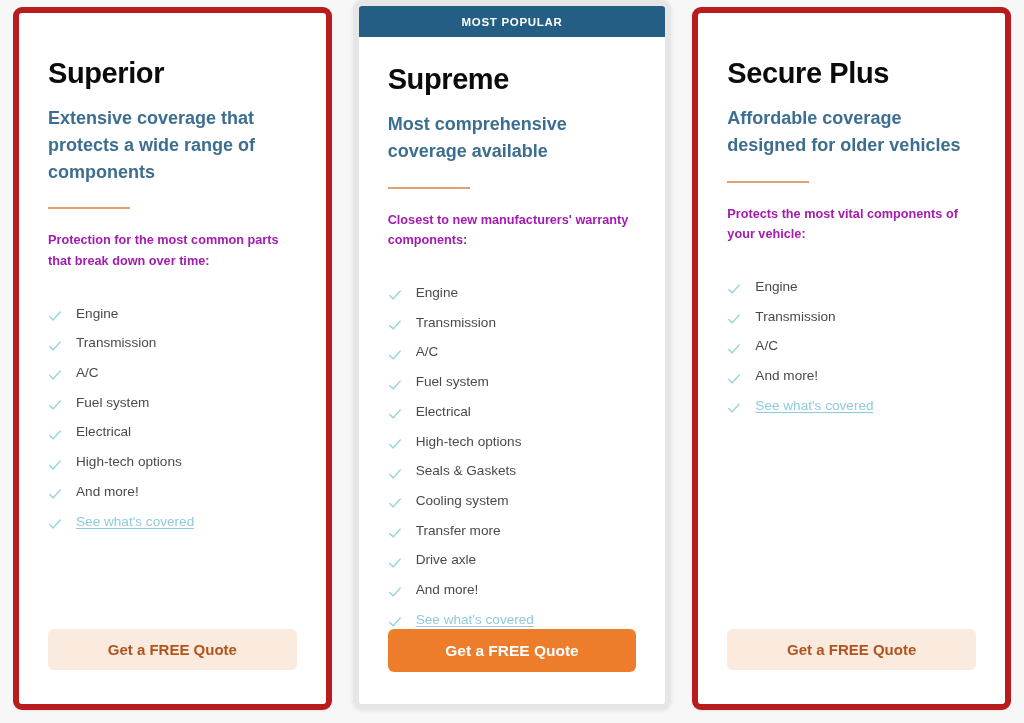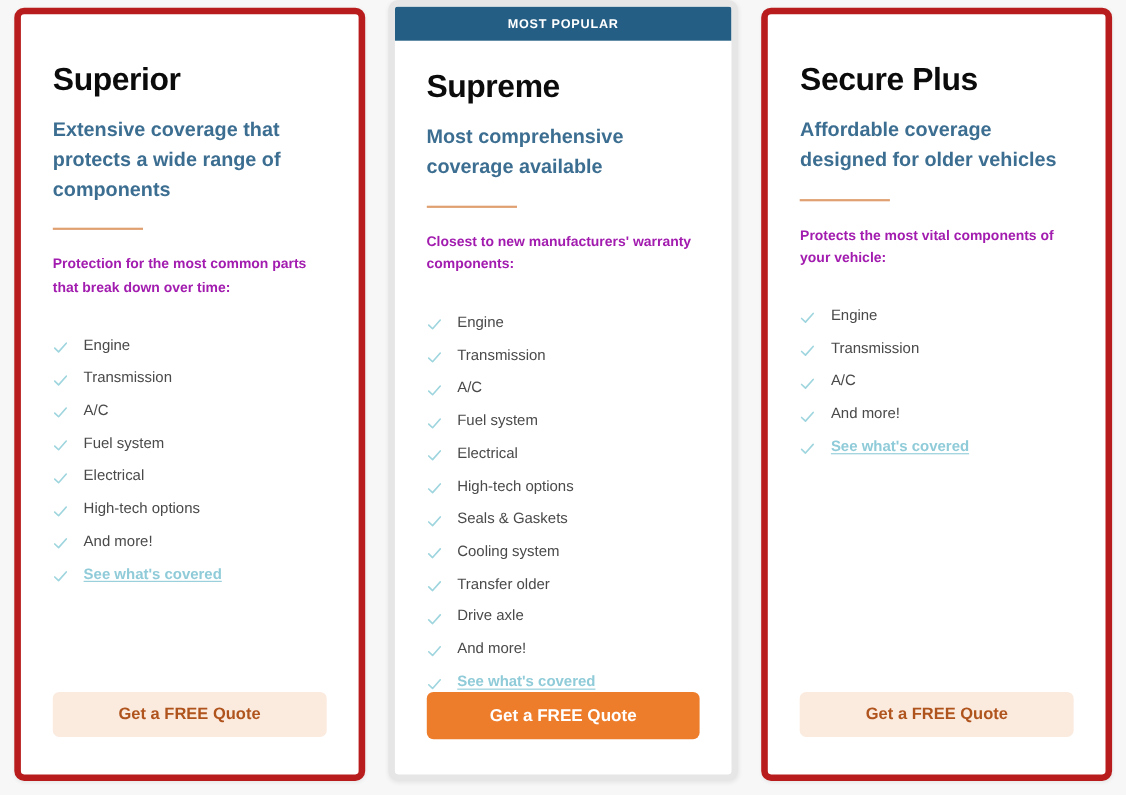--- a/index.html
+++ b/index.html
@@ -128,21 +128,20 @@
     font-size: 13.6px;
     color: #4a4a4a;
     line-height: 1.35;
   }
 
   .feature-label.link {
     color: #8fcbd8;
     text-decoration: underline;
     text-underline-offset: 2px;
     cursor: pointer;
-    font-weight: bold;
   }
 
   .spacer { flex: 1 1 auto; }
 
   
   .cta {
     display: block;
     width: 100%;
     height: 41px;
     border: none;
@@ -280,21 +279,21 @@
           <li class="feature">
             <span class="check-icon"><svg viewBox="0 0 16 16" fill="none" xmlns="http://www.w3.org/2000/svg">
                 <path d="M2 8.6 L6 12.4 L14 3.4" stroke="currentColor" stroke-width="1.7" stroke-linecap="round" stroke-linejoin="round"></path>
               </svg></span>
             <span class="feature-label">Cooling system</span>
           </li>
           <li class="feature">
             <span class="check-icon"><svg viewBox="0 0 16 16" fill="none" xmlns="http://www.w3.org/2000/svg">
                 <path d="M2 8.6 L6 12.4 L14 3.4" stroke="currentColor" stroke-width="1.7" stroke-linecap="round" stroke-linejoin="round"></path>
               </svg></span>
-            <span class="feature-label">Transfer older</span>
+            <span class="feature-label">Transfer more</span>
           </li>
           <li class="feature">
             <span class="check-icon"><svg viewBox="0 0 16 16" fill="none" xmlns="http://www.w3.org/2000/svg">
                 <path d="M2 8.6 L6 12.4 L14 3.4" stroke="currentColor" stroke-width="1.7" stroke-linecap="round" stroke-linejoin="round"></path>
               </svg></span>
             <span class="feature-label">Drive axle</span>
           </li>
           <li class="feature">
             <span class="check-icon"><svg viewBox="0 0 16 16" fill="none" xmlns="http://www.w3.org/2000/svg">
                 <path d="M2 8.6 L6 12.4 L14 3.4" stroke="currentColor" stroke-width="1.7" stroke-linecap="round" stroke-linejoin="round"></path>

